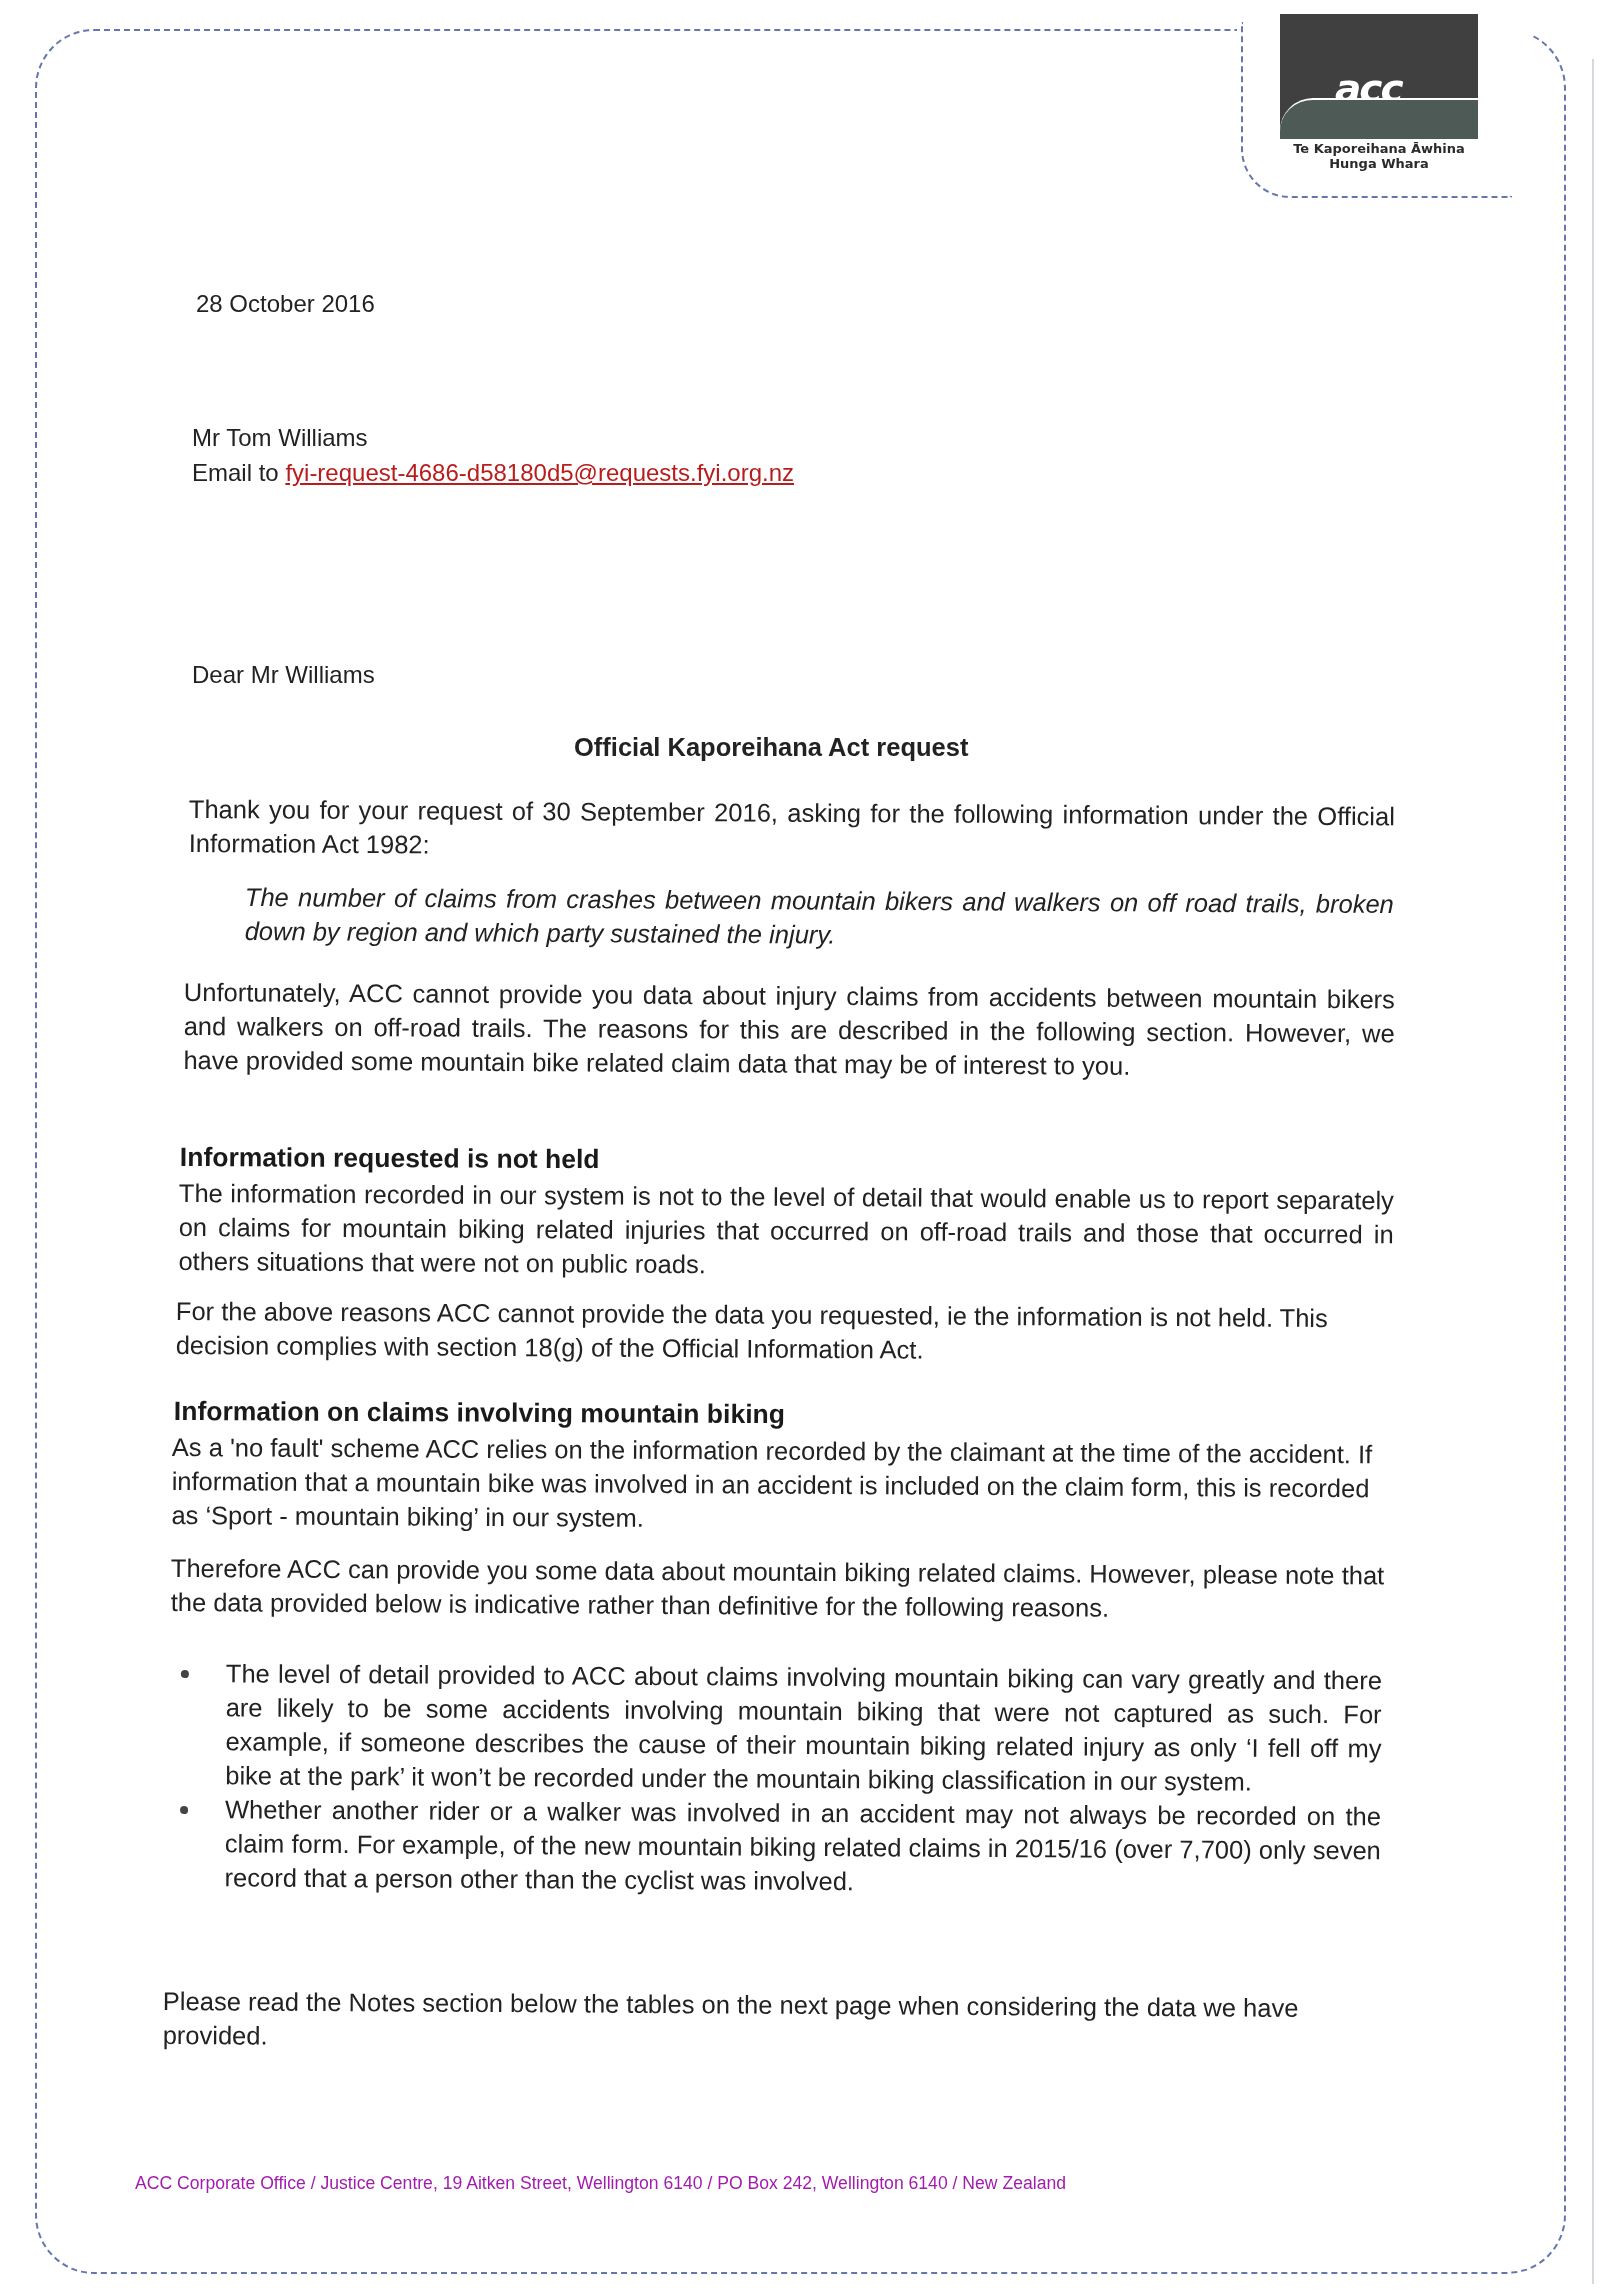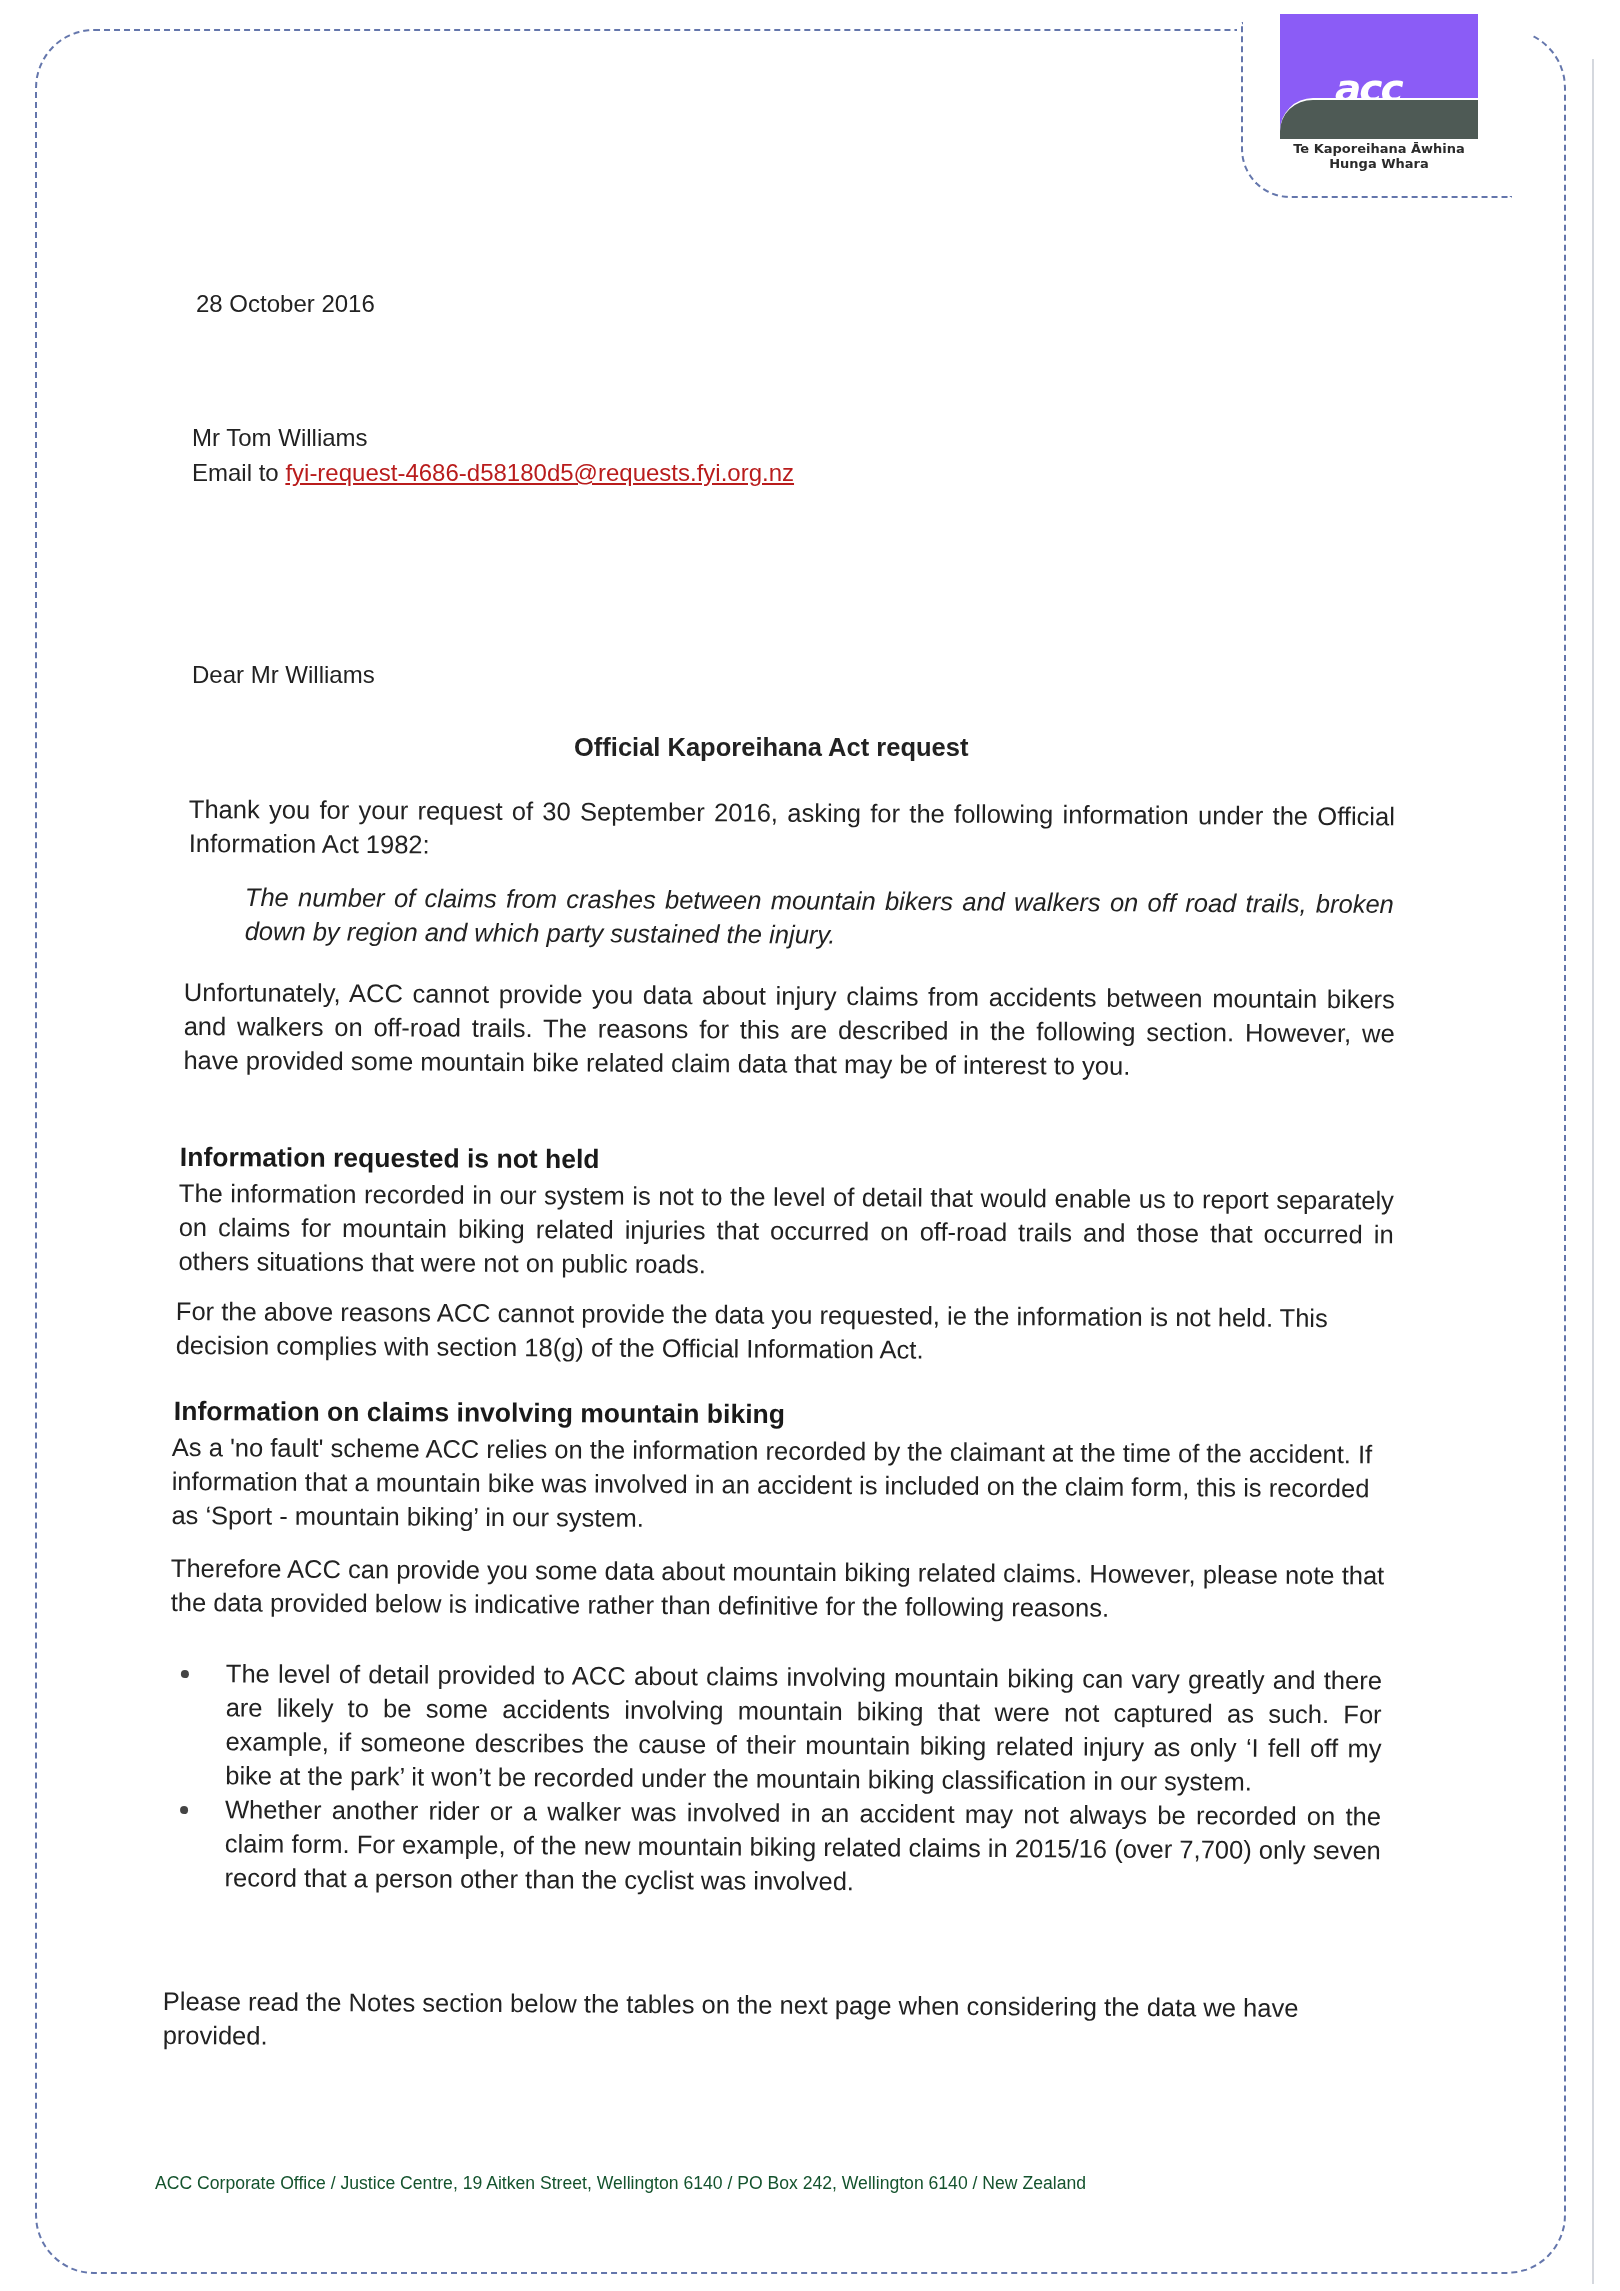--- a/index.html
+++ b/index.html
@@ -7,21 +7,21 @@
          font-family: "Liberation Sans", sans-serif; color: #1a1a1a; }
 
   .frame-main { position: absolute; left: 35px; top: 29px; width: 1531px; height: 2245px;
     border: 2px dashed #4a5f9e; border-radius: 59px 59px 59px 59px; box-sizing: border-box; opacity: .85; }
   .frame-main-mask { position: absolute; left: 1237px; top: 19.6px; width: 294px; height: 196px; background: #fff; }
   .frame-logo { position: absolute; left: 1241px; top: 21.6px; width: 271px; height: 176px;
     border: 2px dashed #4a5f9e; border-top: none; border-right: none; border-radius: 0 0 0 49px; box-sizing: border-box; opacity: .85; }
   .edge-grey { position: absolute; left: 1592px; top: 59px; width: 2px; height: 2225px; background: #d5d8de; }
 
   .logo { position: absolute; left: 1280px; top: 13.7px; width: 198px; height: 143px; }
-  .logo-box { position: absolute; left: 0; top: 0; width: 198px; height: 123px; background: #8b5cf6; overflow: hidden; }
+  .logo-box { position: absolute; left: 0; top: 0; width: 198px; height: 123px; background: #404040; overflow: hidden; }
   .logo-mark { position: absolute; left: 55px; top: 55px; font-family: "DejaVu Sans", sans-serif;
     font-weight: bold; font-style: italic; font-size: 39px; color: #fff; letter-spacing: -2px; line-height: 1; }
   .logo-band { position: absolute; left: 0; top: 84px; width: 198px; height: 39px; background: #4e5a55;
     border-radius: 33px 0 0 0; border-top: 2px solid #ffffff; }
   .logo-band-text { position: absolute; left: 19.6px; top: 95px; font-size: 9.8px; color: #ffffff;
     letter-spacing: 1px; font-family: "DejaVu Sans", sans-serif; margin-top: 40px; }
   .logo-sub { position: absolute; left: 0; top: 127px; width: 198px; text-align: center; font-size: 13px;
     font-weight: bold; color: #2b2b2b; font-family: "DejaVu Sans", sans-serif; }
 
   .txt { position: absolute; font-size: 24px; line-height: 35px; color: #222; }
@@ -43,21 +43,21 @@
   .p6 { left: 171px; top: 1551px; width: 1215px; text-align: left; transform: rotate(0.35deg); transform-origin: left top; }
 
   .bullets { position: absolute; left: 167px; top: 1656px; width: 1215px; margin: 0; padding: 0; list-style: none;
     transform: rotate(0.35deg); transform-origin: left top; }
   .bullets li { position: relative; padding-left: 59px; font-size: 25.5px; line-height: 34px; text-align: justify; color: #222; }
   .bullets li .dot { position: absolute; left: 13.7px; top: 13.7px; width: 8.8px; height: 8.8px; border-radius: 50%; background: #444; }
   .bullets li + li { margin-top: 0; }
 
   .p7 { left: 163px; top: 1984px; width: 1215px; text-align: left; transform: rotate(0.35deg); transform-origin: left top; }
 
-  .footer { position: absolute; left: 135px; top: 2168px; font-size: 17.6px; line-height: 30px; color: #14532d; margin-left: 20px; }
+  .footer { position: absolute; left: 135px; top: 2168px; font-size: 17.6px; line-height: 30px; color: #a21caf; }
 </style>
 </head>
 <body>
 
 <div class="frame-main"></div>
 <div class="frame-main-mask"></div>
 <div class="frame-logo"></div>
 <div class="edge-grey"></div>
 
 <div class="logo">

